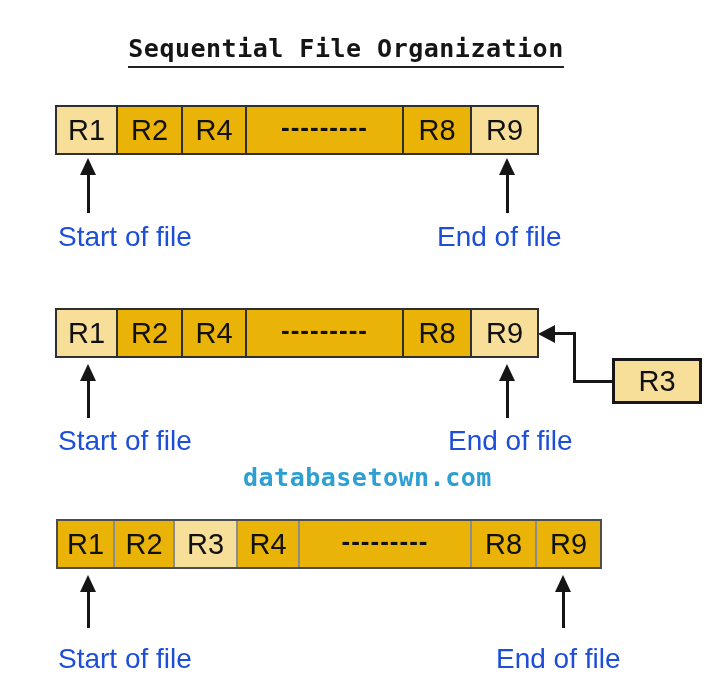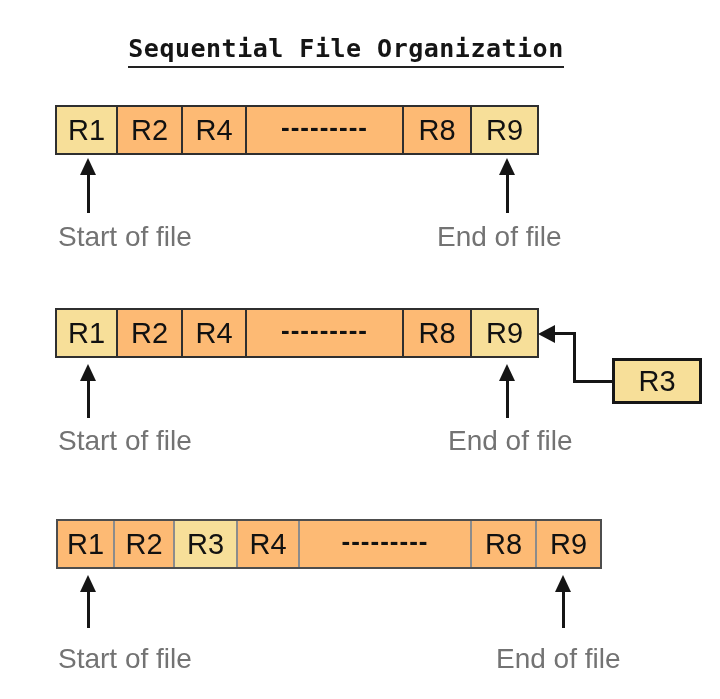--- a/index.html
+++ b/index.html
@@ -16,39 +16,39 @@
     font-weight:bold; font-size:25px; color:#151515;
     border-bottom:2.5px solid #222; padding-bottom:3px; letter-spacing:0.5px;
   }
 
   
   .filebar { position:absolute; display:flex; box-sizing:border-box; background:#fff;text-align:right; }
   .filebar.dark { border:2px solid #2f2f2f; }
   .filebar.gray { border:2px solid #4d4d4d; }
   .cell {
     box-sizing:border-box; display:flex; align-items:center; justify-content:center;
-    font-size:29px; color:#111; background:#fdba74;
+    font-size:29px; color:#111; background:#eab308;
   }
   .filebar.dark .cell { border-right:2px solid #2f2f2f; }
   .filebar.gray .cell { border-right:2px solid #8c8c8c; }
   .filebar .cell:last-child { border-right:none; }
   .cell.hl { background:#F7DF99; }
   .cell.dash { font-weight:bold; font-size:26px; letter-spacing:1px; padding-bottom:6px; }
 
   
   .arrow-up { position:absolute; width:18px; }
   .arrow-up .head {
     width:0; height:0; margin:0 auto;
     border-left:8px solid transparent; border-right:8px solid transparent;
     border-bottom:17px solid #151515;
   }
   .arrow-up .stem { width:3px; background:#151515; margin:0 auto; }
 
   
-  .flabel { position:absolute; font-size:28px; color:#737373; white-space:nowrap; }
+  .flabel { position:absolute; font-size:28px; color:#1d4ed8; white-space:nowrap; }
 
   
   .watermark {
     position:absolute; top:463px; left:243px;
     font-family:"DejaVu Sans Mono", monospace; font-weight:bold;
     font-size:25px; letter-spacing:0.5px; color:#2D9FD3; white-space:nowrap;
   }
 
   
   .insert-box {
@@ -112,20 +112,21 @@
     <div class="head"></div>
     <div class="stem" style="height:37px;"></div>
   </div>
   <div class="arrow-up" style="left:498px; top:364px;">
     <div class="head"></div>
     <div class="stem" style="height:37px;"></div>
   </div>
   <div class="flabel" style="left:58px; top:425px;">Start of file</div>
   <div class="flabel" style="left:448px; top:425px;">End of file</div>
 
+  <div class="watermark">databasetown.com</div>
 
   <div class="filebar gray" style="left:56px; top:519px; width:546px; height:50px;">
     <div class="cell" style="width:57px;">R1</div>
     <div class="cell" style="width:60px;">R2</div>
     <div class="cell hl" style="width:63px;">R3</div>
     <div class="cell" style="width:62px;">R4</div>
     <div class="cell dash" style="width:172px;">---------</div>
     <div class="cell" style="width:65px;">R8</div>
     <div class="cell" style="width:63px;">R9</div>
   </div>

